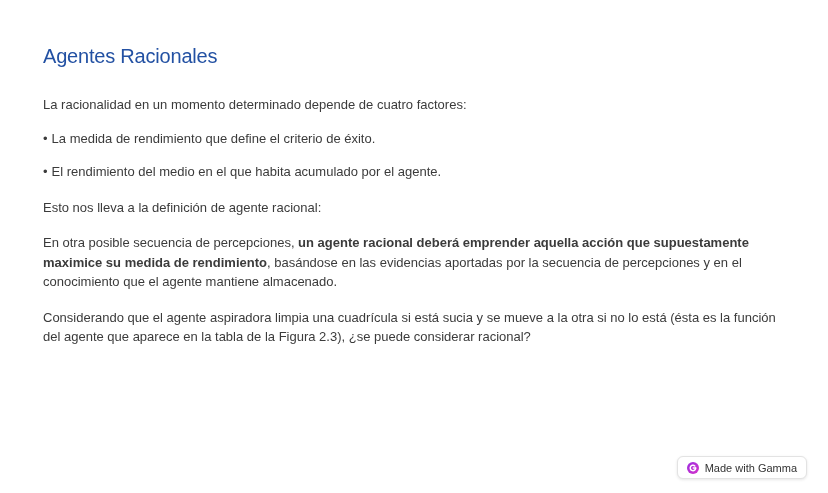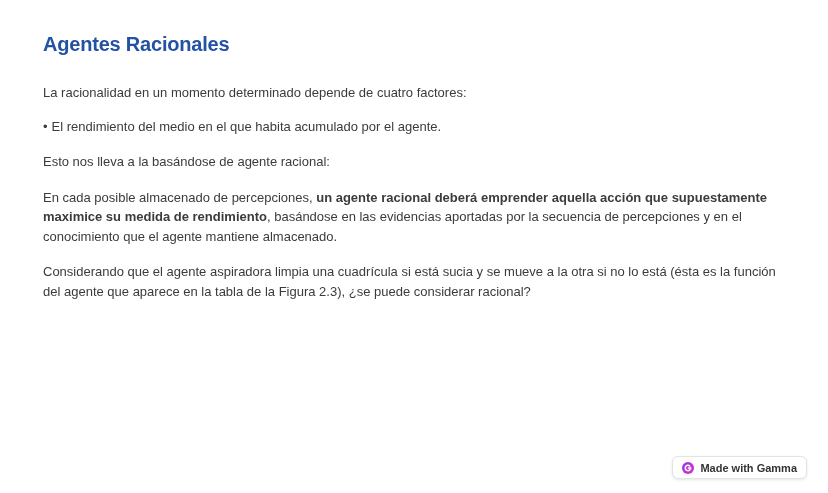--- a/index.html
+++ b/index.html
@@ -15,24 +15,24 @@
     position: relative;
     width: 828px;
     height: 493px;
     background: #ffffff;
     overflow: hidden;
   }
   .content {
     padding: 33px 43px 0 43px;
   }
   .page-title {
-    margin: 0 0 28px 0;
+    margin: 12px 0 28px 0;
     font-size: 20px;
     line-height: 1.1;
-    font-weight: 700;
+    font-weight: 400;
     letter-spacing: -0.2px;
     color: #2351a3;
   }
   .para {
     margin: 16px 0 14px 0;
     font-size: 13px;
     line-height: 19.5px;
     color: #3b3b3b;
   }
   .bullet-line {
@@ -58,51 +58,54 @@
     height: 23px;
     padding: 0 9px;
     background: #ffffff;
     border: 1px solid #e3e3e3;
     border-radius: 6px;
     box-shadow: 0 1px 3px rgba(0,0,0,0.10);
     cursor: pointer;
   }
   .gamma-badge-label {
     font-size: 11px;
-    font-weight: 700;
+    font-weight: 400;
     color: #333333;
     white-space: nowrap;
   }
   .gamma-icon {
     width: 12px;
     height: 12px;
     display: block;
     flex: 0 0 auto;
   }
 </style>
 </head>
 <body>
 
 <div class="slide">
   <div class="content">
 
     <h1 class="page-title">Agentes Racionales</h1>
 
     <p class="para">La racionalidad en un momento determinado depende de cuatro factores:</p>
 
+    <div class="bullet-line">
+      <span class="bullet-marker">•</span><span>La medida de rendimiento que define el criterio de éxito.</span>
+    </div>
 
     <div class="bullet-line">
       <span class="bullet-marker">•</span><span>El rendimiento del medio en el que habita acumulado por el agente.</span>
     </div>
 
 
 
-    <p class="para">Esto nos lleva a la basándose de agente racional:</p>
+    <p class="para">Esto nos lleva a la definición de agente racional:</p>
 
-    <p class="para"><span>En cada posible almacenado de percepciones, </span><span class="bold-seg">un agente racional deberá emprender aquella acción que supuestamente maximice su medida de rendimiento</span><span>, basándose en las evidencias aportadas por la secuencia de percepciones y en el conocimiento que el agente mantiene almacenado.</span></p>
+    <p class="para"><span>En otra posible secuencia de percepciones, </span><span class="bold-seg">un agente racional deberá emprender aquella acción que supuestamente maximice su medida de rendimiento</span><span>, basándose en las evidencias aportadas por la secuencia de percepciones y en el conocimiento que el agente mantiene almacenado.</span></p>
 
     <p class="para">Considerando que el agente aspiradora limpia una cuadrícula si está sucia y se mueve a la otra si no lo está (ésta es la función del agente que aparece en la tabla de la Figura 2.3), ¿se puede considerar racional?</p>
 
   </div>
 
   <div class="gamma-badge">
     <svg class="gamma-icon" viewBox="0 0 24 24" aria-hidden="true">
       <defs>
         <linearGradient id="gg" x1="0" y1="0" x2="1" y2="1">
           <stop offset="0" stop-color="#9b2ce0"></stop>

